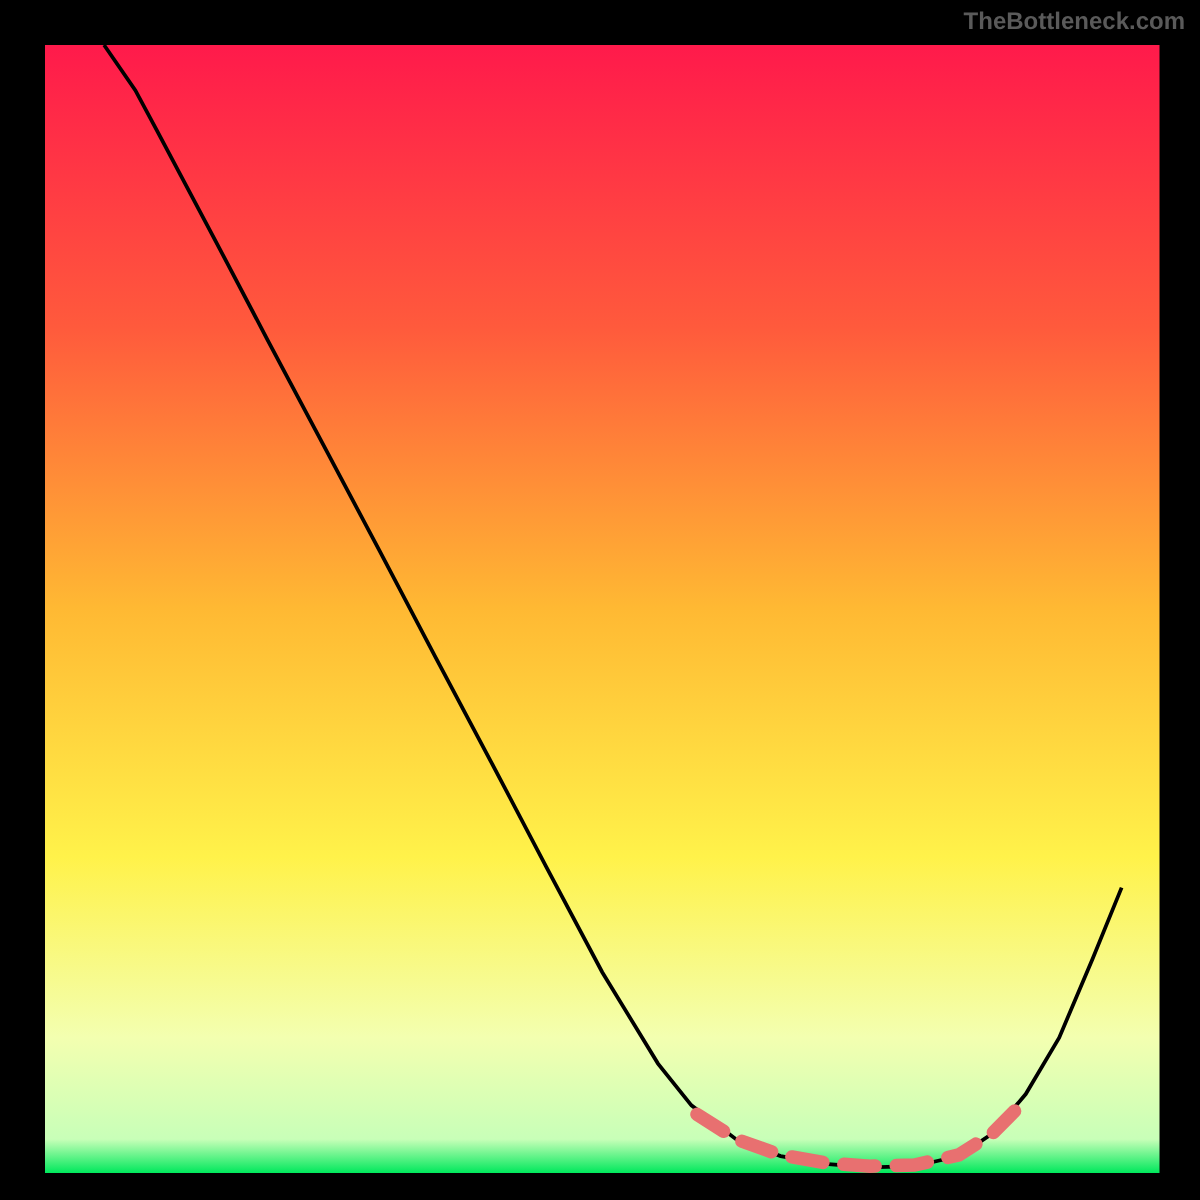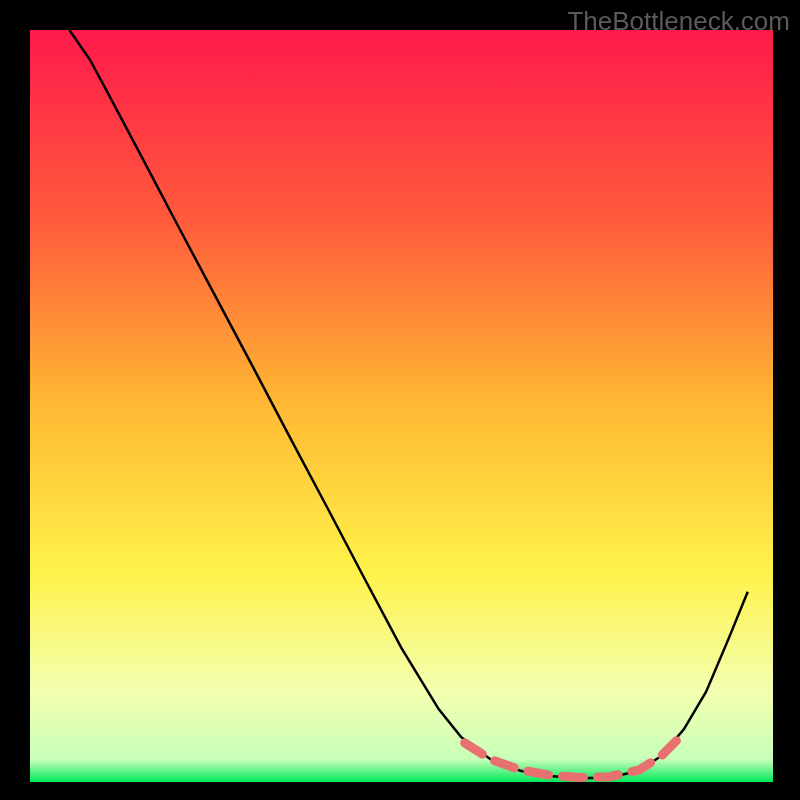--- a/index.html
+++ b/index.html
@@ -1,18 +1,18 @@
 <!DOCTYPE html>
 <html><head>
 <meta charset="utf-8">
 <style>
 *{margin:0;padding:0;box-sizing:border-box}
 body{width:800px;height:800px;overflow:hidden;font-family:Arial,sans-serif}
 .wrap{position:relative;width:800px;height:800px;background:#000}
-.watermark{position:absolute;top:6px;right:10px;color:#5a5a5a;font-size:26px;font-weight:400;z-index:3}
+.watermark{position:absolute;top:6px;right:10px;color:#5a5a5a;font-size:16px;font-weight:700;z-index:3}
 .plot{position:absolute;inset:0}
 .plot svg{position:absolute;inset:0}
 </style>
 </head>
 <body>
 
 <div class="wrap">
   <div class="watermark">TheBottleneck.com</div>
   <div class="plot">
     <svg id="chart-svg" width="800" height="800" viewBox="0 0 800 800">

